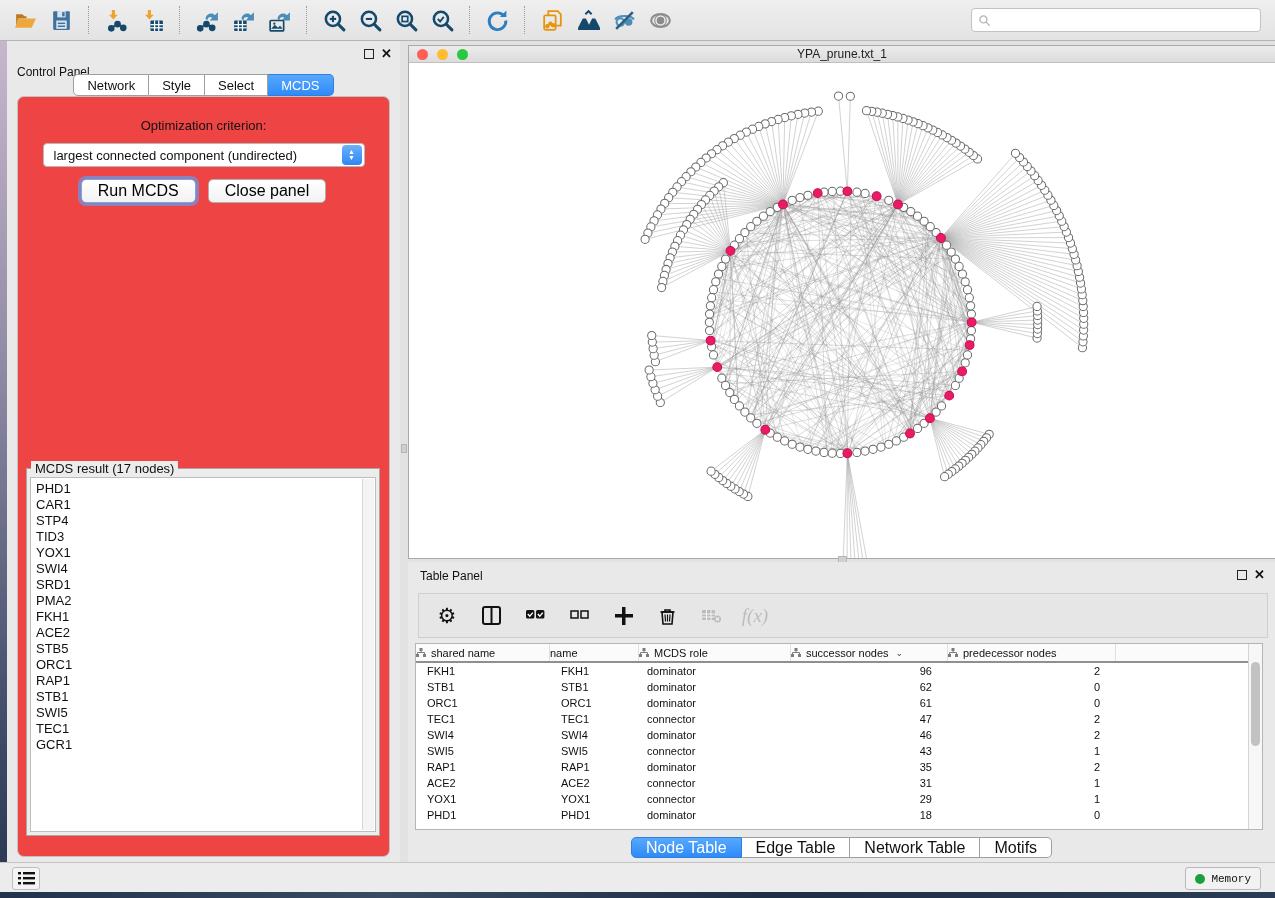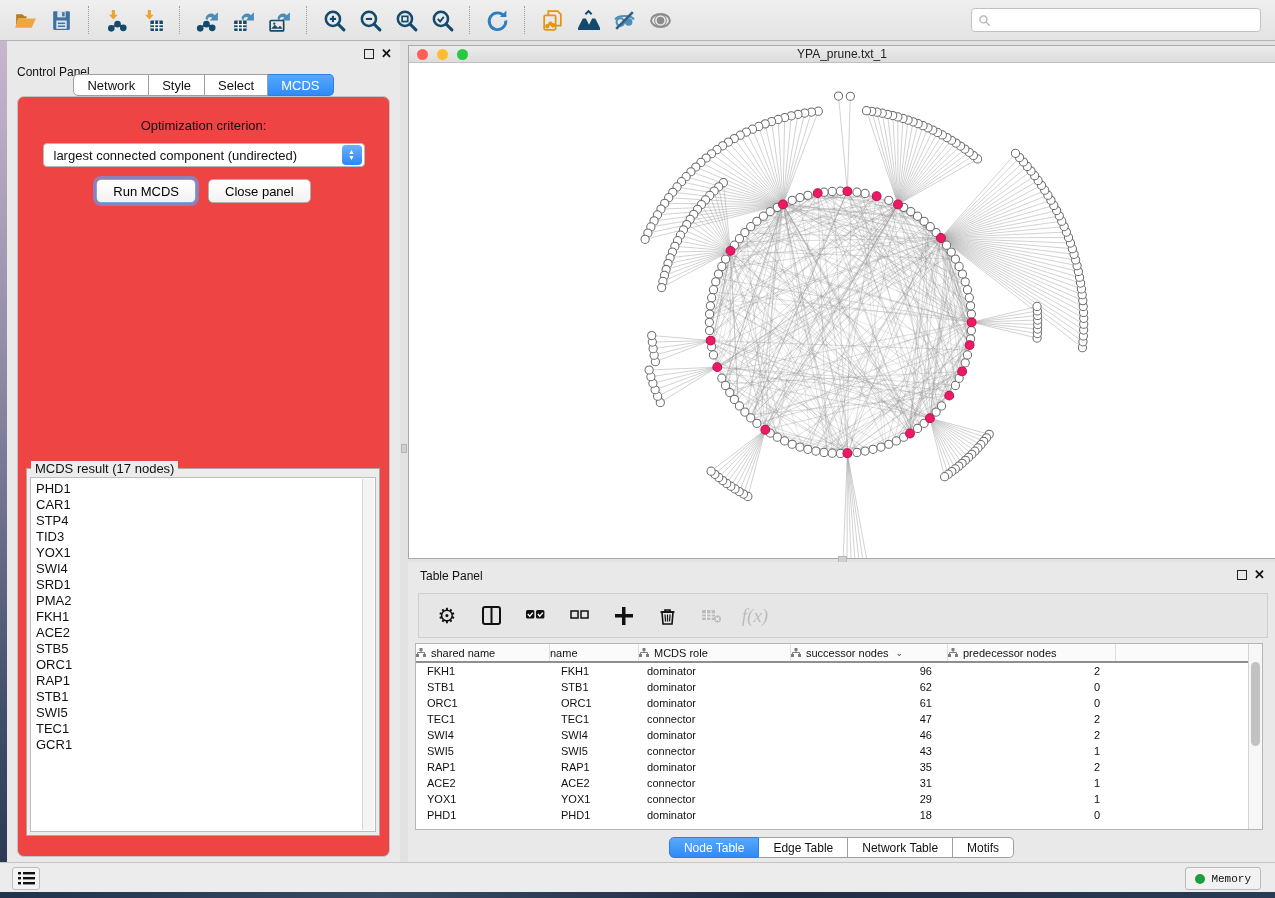--- a/index.html
+++ b/index.html
@@ -30,21 +30,21 @@
   .seg { border:1px solid #9f9f9f; border-left:none; background:#fff; padding:3px 13px; font-size:13px; height:22px; display:flex; align-items:center; }
   .seg:first-child { border-left:1px solid #9f9f9f; border-radius:5px 0 0 5px; }
   .seg:last-child { border-radius:0 5px 5px 0; }
   .seg.active { background:linear-gradient(#58a8fd,#2e8bf8); color:#fff; border-color:#2e7fe0; }
   .cpanel-box { position:absolute; left:10px; right:10px; top:55px; bottom:5px; border:1px solid #c2c2c2; border-radius:7px; background:#ef4444; }
   .opt-label { text-align:center; margin-top:21px; font-size:13px; }
   .select { margin:10px auto 0; width:322px; height:24px; background:#fff; border:1px solid #b8b8b8; border-radius:4px; display:flex; align-items:center; position:relative; }
   .select .val { flex:1; font-size:13px; padding-left:10px; white-space:nowrap; }
   .stepper { width:20px; height:20px; margin-right:2px; border-radius:4px; background:linear-gradient(#6cb1fb,#2e86f5); display:flex; flex-direction:column; align-items:center; justify-content:center; color:#fff; font-size:7px; line-height:6px; }
   .btn-row { display:flex; justify-content:center; gap:12px; margin-top:12px; }
-  .pushbtn { height:24px; padding:0 16px; background:linear-gradient(#ffffff,#f2f2f2); border:1px solid #b0b0b0; border-radius:5px; font-size:13px; font-family:"Liberation Sans",sans-serif; }
+  .pushbtn { height:24px; padding:0 16px; background:linear-gradient(#ffffff,#f2f2f2); border:1px solid #b0b0b0; border-radius:5px; font-size:16px; font-family:"Liberation Sans",sans-serif; }
   .pushbtn.focused { box-shadow:0 0 0 3px rgba(90,160,250,.65); border-color:#7aa8e0; }
   .fieldset { position:absolute; left:8px; right:9px; top:371px; bottom:20px; border:1px solid #a8a8a8; background:#ececec; }
   .fieldset .legend { position:absolute; top:-8px; left:4px; background:#ececec; padding:0 4px; font-size:13px; }
   .mcds-list { position:absolute; inset:8px 3px 3px 3px; background:#fff; border:1px solid #bdbdbd; overflow:hidden; padding:3px 0 0 5px; }
   .mcds-item { font-size:13px; line-height:16px; }
   .list-scroll { position:absolute; top:1px; bottom:1px; right:1px; width:12px; background:#f4f4f4; border-left:1px solid #d6d6d6; }
 
   .vsplit { width:8px; background:#e2e2e2; position:relative; flex:none; }
   .vsplit .handle { position:absolute; top:403px; left:1px; width:6px; height:9px; background:#cfcfcf; border:1px solid #b5b5b5; }
 
@@ -79,21 +79,21 @@
   .th svg { width:10px; height:9px; }
   .th .sort { font-size:9px; color:#444; margin-left:2px; }
   .trow { display:flex; height:16px; }
   .td { font-size:11px; line-height:16px; white-space:nowrap; flex:none; }
   .td.l { text-align:left; padding-left:11px; }
   .td.r { text-align:right; padding-right:16px; }
   .tscroll { position:absolute; top:0; bottom:0; right:0; width:14px; background:#f7f7f7; border-left:1px solid #d4d4d4; }
   .tscroll .thumb { position:absolute; top:18px; left:2px; width:9px; height:84px; background:#c2c2c2; border-radius:5px; }
 
   .ttabs { position:absolute; bottom:4px; left:0; right:0; display:flex; justify-content:center; }
-  .ttabs .seg { font-size:12px; padding:2px 14px; height:21px; }
+  .ttabs .seg { font-size:16px; padding:2px 14px; height:21px; }
 
   
   .statusbar { position:absolute; left:0; right:0; bottom:6px; height:30px; background:#ececec; border-top:1px solid #c4c4c4;font-family:Liberation Mono, monospace; }
   .menu-btn { position:absolute; left:12px; top:4px; width:28px; height:23px; background:#f4f4f4; border:1px solid #bdbdbd; border-radius:3px; display:flex; align-items:center; justify-content:center; }
   .memory-btn { position:absolute; right:14px; top:4px; height:23px; background:#f2f2f2; border:1px solid #b9b9b9; border-radius:3px; display:flex; align-items:center; padding:0 9px; gap:6px; font-size:11px; }
   .memdot { width:10px; height:10px; border-radius:50%; background:#1d9e3f; }
   .wallpaper-bottom { position:absolute; left:0; right:0; bottom:0; height:6px; background:linear-gradient(90deg,#23324c,#3a4a63 30%,#1f2d45 60%,#2c3b55); }
 </style>
 </head>
 <body>

